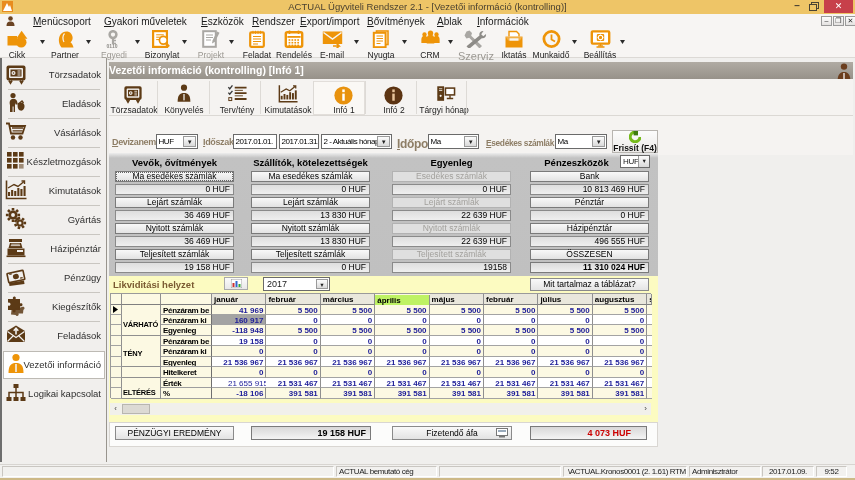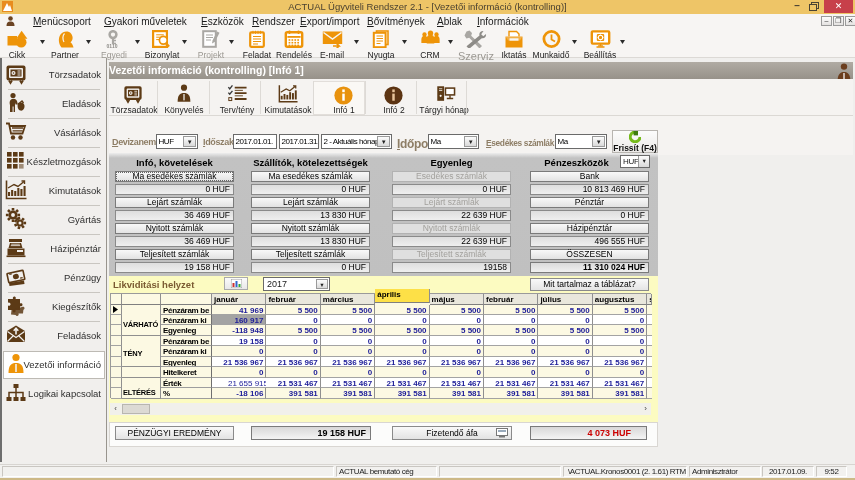--- a/index.html
+++ b/index.html
@@ -386,21 +386,21 @@
 <div class="abs" style="left:428px;top:134px;width:51px;height:15px;background:#fff;border:1px solid #6a6a6a;font-size:8px;letter-spacing:-0.45px;line-height:13px;padding-left:1.5px;color:#000;white-space:nowrap;overflow:hidden;">Ma<span style="position:absolute;right:1px;top:1px;width:13px;height:11px;background:linear-gradient(#fcfcfc,#d9d9d9);border:1px solid #9a9a9a;text-align:center;font-size:6px;line-height:11px;color:#222;">▼</span></div>
 <div class="abs" style="left:486px;top:137.5px;font-size:8.4px;font-weight:bold;letter-spacing:-0.35px;color:#8e7e66;"><u>E</u>sedékes számlák</div>
 <div class="abs" style="left:555px;top:134px;width:52px;height:15px;background:#fff;border:1px solid #6a6a6a;font-size:8px;letter-spacing:-0.45px;line-height:13px;padding-left:1.5px;color:#000;white-space:nowrap;overflow:hidden;">Ma<span style="position:absolute;right:1px;top:1px;width:13px;height:11px;background:linear-gradient(#fcfcfc,#d9d9d9);border:1px solid #9a9a9a;text-align:center;font-size:6px;line-height:11px;color:#222;">▼</span></div>
 <div class="abs" style="left:612px;top:130px;width:46px;height:23px;background:linear-gradient(#fcfcfc,#eceae8);border:1px solid #b8b5b0;"></div>
 <svg class="abs" style="left:629px;top:131px;" width="12" height="12" viewBox="0 0 12 12">
 <path d="M8.5 1.6 A4.9 4.9 0 1 0 11 6" fill="none" stroke="#76BA1C" stroke-width="3"></path>
 <rect x="4.6" y="0" width="4.4" height="4.4" fill="#3E7C0F"></rect>
   </svg>
 <div class="abs" style="left:612px;top:143px;width:46px;text-align:center;font-size:8.5px;font-weight:bold;color:#111;">Frissít (F4)</div>
 <div class="abs" style="left:109px;top:153px;width:549px;height:123px;background:linear-gradient(#ededed,#c2c2c2 5px,#c0c0c0);"></div>
-<div class="abs" style="left:115px;top:157px;width:119px;text-align:center;font-size:9.5px;font-weight:bold;color:#000;">Infó, követelések</div>
+<div class="abs" style="left:115px;top:157px;width:119px;text-align:center;font-size:9.5px;font-weight:bold;color:#000;">Vevők, ővítmények</div>
 <div class="abs" style="left:251px;top:157px;width:119px;text-align:center;font-size:9.5px;font-weight:bold;color:#000;">Szállítók, kötelezettségek</div>
 <div class="abs" style="left:392px;top:157px;width:119px;text-align:center;font-size:9.5px;font-weight:bold;color:#000;">Egyenleg</div>
 <div class="abs" style="left:530px;top:157px;width:93px;text-align:center;font-size:9.5px;font-weight:bold;color:#000;">Pénzeszközök</div>
 <div class="abs" style="left:620px;top:155px;width:30px;height:13px;background:#fff;border:1px solid #6a6a6a;font-size:8px;letter-spacing:-0.3px;line-height:11px;padding-left:2px;">HUF<span style="position:absolute;right:0;top:0;width:11px;height:11px;background:linear-gradient(#fcfcfc,#d9d9d9);border-left:1px solid #9a9a9a;text-align:center;font-size:5.5px;line-height:11px;color:#222;">▼</span></div>
 <div class="abs" style="left:115px;top:171px;width:119px;height:11px;background:linear-gradient(#f9f9f9,#e2e2e2);border:1px solid #7a7a7a;font-size:8.5px;text-align:center;line-height:9px;color:#000;outline:1px dotted #666;outline-offset:-2px;">Ma esedékes számlák</div>
 <div class="abs" style="left:115px;top:184px;width:119px;height:11px;background:linear-gradient(#dedede,#efefef);border:1px solid #8a8a8a;font-size:8.5px;text-align:right;line-height:9px;padding-right:3px;color:#000;">0 HUF</div>
 <div class="abs" style="left:115px;top:197px;width:119px;height:11px;background:linear-gradient(#f9f9f9,#e2e2e2);border:1px solid #7a7a7a;font-size:8.5px;text-align:center;line-height:9px;color:#000;">Lejárt számlák</div>
 <div class="abs" style="left:115px;top:210px;width:119px;height:11px;background:linear-gradient(#dedede,#efefef);border:1px solid #8a8a8a;font-size:8.5px;text-align:right;line-height:9px;padding-right:3px;color:#000;">36 469 HUF</div>
 <div class="abs" style="left:115px;top:223px;width:119px;height:11px;background:linear-gradient(#f9f9f9,#e2e2e2);border:1px solid #7a7a7a;font-size:8.5px;text-align:center;line-height:9px;color:#000;">Nyitott számlák</div>
 <div class="abs" style="left:115px;top:236px;width:119px;height:11px;background:linear-gradient(#dedede,#efefef);border:1px solid #8a8a8a;font-size:8.5px;text-align:right;line-height:9px;padding-right:3px;color:#000;">36 469 HUF</div>
@@ -441,21 +441,21 @@
   </svg>
 <div class="abs" style="left:263px;top:277px;width:67px;height:14px;background:#fff;border:1px solid #6a6a6a;font-size:9px;line-height:12px;padding-left:3px;">2017<span style="position:absolute;right:1px;top:1px;width:12px;height:10px;background:linear-gradient(#fcfcfc,#d9d9d9);border:1px solid #9a9a9a;text-align:center;font-size:5.5px;line-height:10px;color:#222;">▼</span></div>
 <div class="abs" style="left:530px;top:278px;width:119px;height:13px;background:linear-gradient(#f9f9f9,#e5e5e5);border:1px solid #8a8a8a;font-size:8.5px;text-align:center;line-height:11px;color:#000;">Mit tartalmaz a táblázat?</div>
 <div class="abs" style="left:110px;top:293px;width:541px;height:105px;background:#FCF9E3;border:1px solid #9a9a9a;"></div>
 <div class="abs" style="left:111.0px;top:294px;width:11.0px;height:10.5px;background:#FCF9E3;border-right:1px solid #8f8f8f;border-bottom:1px solid #7f7f7f;"></div>
 <div class="abs" style="left:122.0px;top:294px;width:39.0px;height:10.5px;background:#FCF9E3;border-right:1px solid #8f8f8f;border-bottom:1px solid #7f7f7f;"></div>
 <div class="abs" style="left:161.0px;top:294px;width:51.0px;height:10.5px;background:#FCF9E3;border-right:1px solid #8f8f8f;border-bottom:1px solid #7f7f7f;"></div>
 <div class="abs" style="left:212.0px;top:294px;width:54.4px;height:10.5px;background:#E9E7DC;border-right:1px solid #8f8f8f;border-bottom:1px solid #7f7f7f;font-size:8px;font-weight:bold;color:#000;padding:1px 0 0 2px;overflow:hidden;white-space:nowrap;">január</div>
 <div class="abs" style="left:266.4px;top:294px;width:54.4px;height:10.5px;background:#E9E7DC;border-right:1px solid #8f8f8f;border-bottom:1px solid #7f7f7f;font-size:8px;font-weight:bold;color:#000;padding:1px 0 0 2px;overflow:hidden;white-space:nowrap;">február</div>
 <div class="abs" style="left:320.8px;top:294px;width:54.4px;height:10.5px;background:#E9E7DC;border-right:1px solid #8f8f8f;border-bottom:1px solid #7f7f7f;font-size:8px;font-weight:bold;color:#000;padding:1px 0 0 2px;overflow:hidden;white-space:nowrap;">március</div>
-<div class="abs" style="left:375.2px;top:289px;width:54.4px;height:14px;background:#fde047;border-right:1px solid #8f8f8f;border-bottom:1px solid #7f7f7f;font-size:8px;font-weight:bold;color:#000;padding:1px 0 0 2px;overflow:hidden;white-space:nowrap;">április</div>
+<div class="abs" style="left:375.2px;top:295px;width:54.4px;height:14px;background:#bef264;border-right:1px solid #8f8f8f;border-bottom:1px solid #7f7f7f;font-size:8px;font-weight:bold;color:#000;padding:1px 0 0 2px;overflow:hidden;white-space:nowrap;">április</div>
 <div class="abs" style="left:429.6px;top:294px;width:54.4px;height:10.5px;background:#E9E7DC;border-right:1px solid #8f8f8f;border-bottom:1px solid #7f7f7f;font-size:8px;font-weight:bold;color:#000;padding:1px 0 0 2px;overflow:hidden;white-space:nowrap;">május</div>
 <div class="abs" style="left:484.0px;top:294px;width:54.4px;height:10.5px;background:#E9E7DC;border-right:1px solid #8f8f8f;border-bottom:1px solid #7f7f7f;font-size:8px;font-weight:bold;color:#000;padding:1px 0 0 2px;overflow:hidden;white-space:nowrap;">február</div>
 <div class="abs" style="left:538.4px;top:294px;width:54.4px;height:10.5px;background:#E9E7DC;border-right:1px solid #8f8f8f;border-bottom:1px solid #7f7f7f;font-size:8px;font-weight:bold;color:#000;padding:1px 0 0 2px;overflow:hidden;white-space:nowrap;">július</div>
 <div class="abs" style="left:592.8px;top:294px;width:54.4px;height:10.5px;background:#E9E7DC;border-right:1px solid #8f8f8f;border-bottom:1px solid #7f7f7f;font-size:8px;font-weight:bold;color:#000;padding:1px 0 0 2px;overflow:hidden;white-space:nowrap;">augusztus</div>
 <div class="abs" style="left:647.2px;top:294px;width:5.0px;height:10.5px;background:#E9E7DC;border-right:1px solid #8f8f8f;border-bottom:1px solid #7f7f7f;font-size:8px;font-weight:bold;color:#000;padding:1px 0 0 2px;overflow:hidden;white-space:nowrap;">s</div>
 <div class="abs" style="left:111.0px;top:304.50px;width:11px;height:10.45px;background:#FCF9E3;border-right:1px solid #8f8f8f;border-bottom:1px solid #a3a3a3;">
     <svg width="5" height="7" viewBox="0 0 5 7" style="position:absolute;left:2px;top:1.5px;">
       <path d="M0 0 L5 3.5 L0 7 Z" fill="#000"></path>
     </svg>
   </div>

